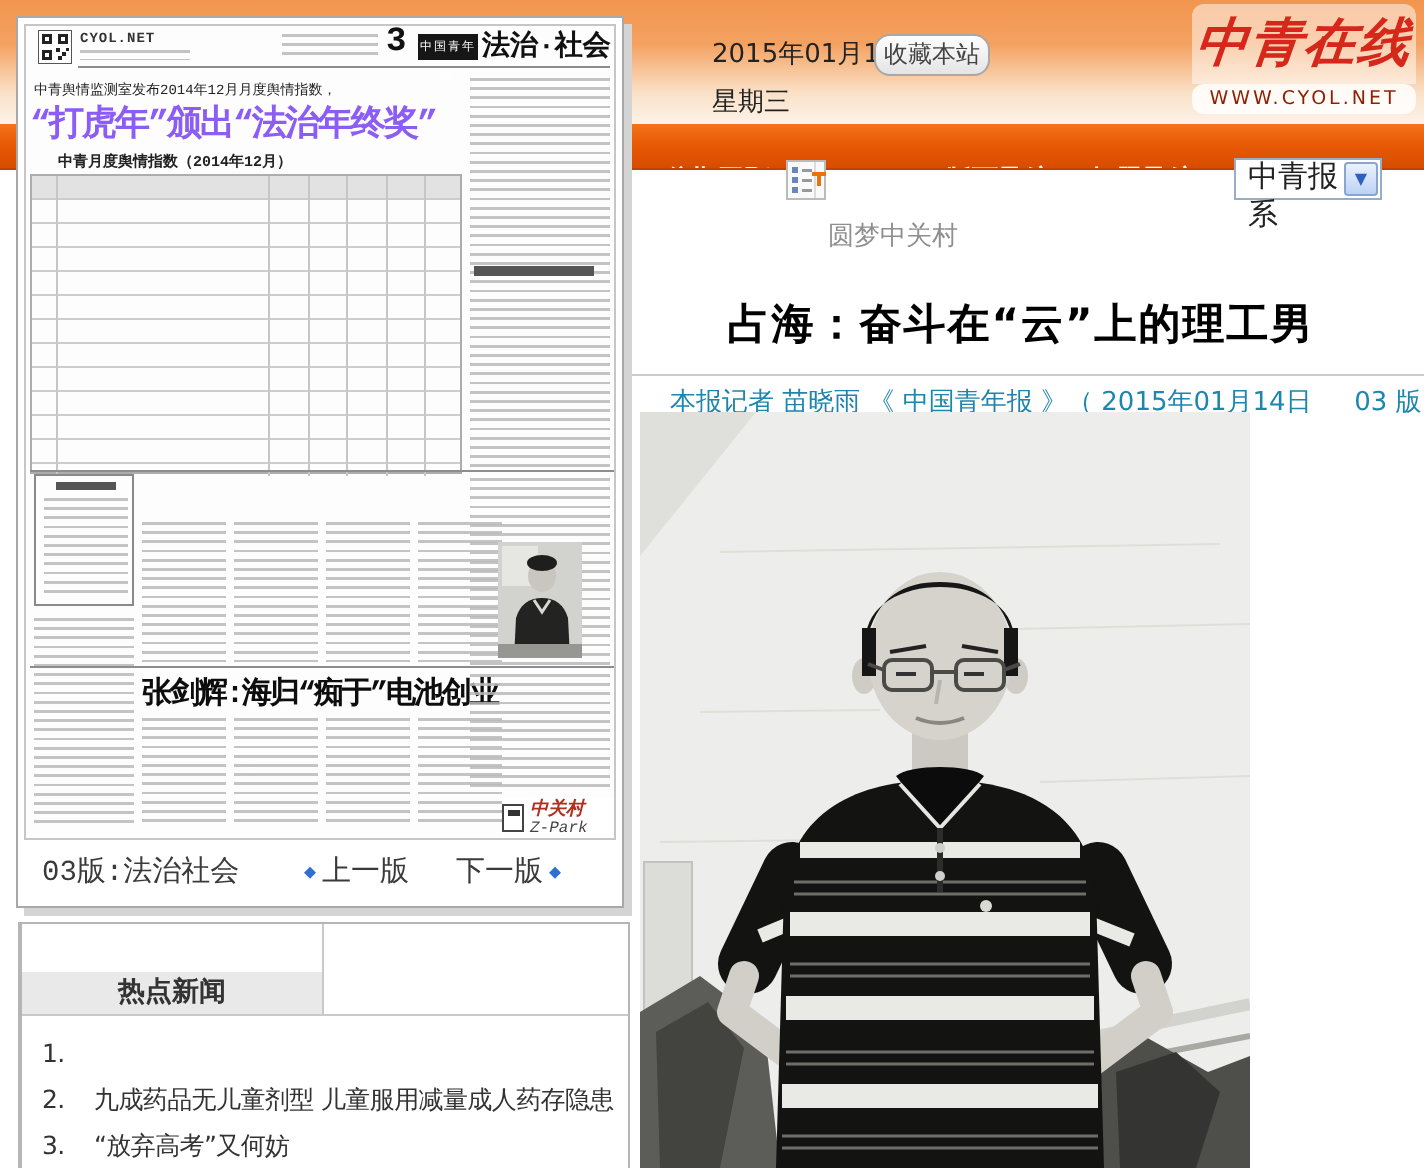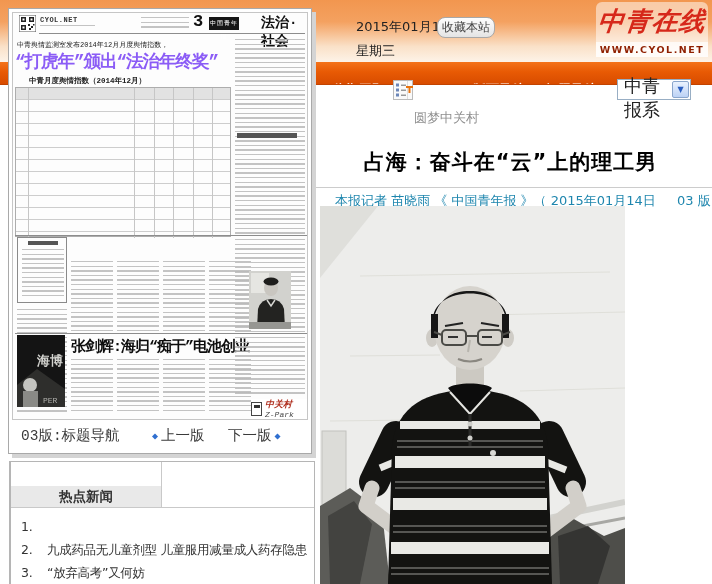--- a/index.html
+++ b/index.html
@@ -19,28 +19,28 @@
   .bookmark-btn { left:437px; top:17px; width:58px; height:21px; font-size:12px; color:#444;
     background:linear-gradient(#fefefe,#e4e4e4); border:1px solid #a8a8a8; border-radius:8px;
     text-align:center; line-height:19px; cursor:pointer; }
   .logo-box { left:596px; top:2px; width:112px; height:56px; }
   .logo-tile { position:absolute; left:0; top:0; width:112px; height:40px;
     background:rgba(255,255,255,0.5); border-radius:6px 6px 0 0; }
   .logo-cn { position:absolute; left:0; top:2px; width:112px; text-align:center;
     font-family:"DejaVu Serif", serif; font-style:italic; font-weight:bold;
     font-size:26px; color:#d6281a; letter-spacing:1px; transform:skewX(-6deg); }
   .logo-en { position:absolute; left:0; top:40px; width:112px; height:15px;
-    background:rgba(255,255,255,0.85); color:#8f1f00; font-weight:bold; font-size:9.5px;
-    letter-spacing:1.5px; text-align:center; line-height:15px; }
+    background:rgba(255,255,255,0.85); color:#8f1f00; font-weight:normal; font-size:9.5px;
+    letter-spacing:1.5px; text-align:center; line-height:15px;border-radius:6px; }
 
   
   .listnav-icon { left:393px; top:80px; width:20px; height:20px; cursor:pointer; }
   .press-select { left:617px; top:79px; width:74px; height:21px; background:#fff;
     border:1px solid #98aec4; display:flex; align-items:center; cursor:pointer; }
-  .press-select .sel-label { font-size:18px; color:#222; padding-left:6px; flex:1;margin-top:16px; }
+  .press-select .sel-label { font-size:15px; color:#222; padding-left:6px; flex:1;margin-top:16px; }
   .sel-chevron { width:17px; height:17px; margin-right:1px; text-align:center; line-height:16px;
     font-size:8px; color:#2b5fc0; background:linear-gradient(#eaf2fe,#bcd2f5);
     border:1px solid #8aa6cc; border-radius:2px; }
   .category-tag { left:414px; top:109px; font-size:13px; color:#8f8f8f; cursor:pointer; }
   .article-title { left:309px; top:148px; width:403px; text-align:center;
     font-size:21px; font-weight:bold; color:#000; letter-spacing:1px; white-space:nowrap; }
   .title-rule { left:315px; top:187px; width:397px; border-top:1px solid #ccc; }
   .byline { left:335px; top:192px; font-size:13px; color:#1e86ae; white-space:nowrap; }
   .main-photo { left:320px; top:206px; width:305px; height:378px; }
 
@@ -48,21 +48,21 @@
   .np-box { left:8px; top:8px; width:304px; height:446px; background:#fff;
     border:1px solid #a9a9a9; box-shadow:4px 4px 0 #d4d4d4; cursor:pointer;font-family:Liberation Mono, monospace; }
   .np-sheet { position:absolute; left:3px; top:3px; width:296px; height:408px;
     background:#fdfdfd; border:1px solid #c6c6c6; overflow:hidden; }
   .np-sheet .abs { position:absolute; }
   .textline { background-image:repeating-linear-gradient(180deg,#b9b9b9 0px,#b9b9b9 1.4px,transparent 1.4px,transparent 4.6px); opacity:.85; }
   .np-site { font-size:7px; font-weight:bold; color:#333; letter-spacing:.5px; }
   .np-rule { background:#8d8d8d; }
   .np-pageno { font-size:17px; font-weight:bold; color:#111; }
   .np-badge { background:#161616; color:#fff; font-size:6px; text-align:center; line-height:13px; letter-spacing:1px; }
-  .np-section { font-size:14px; font-weight:bold; color:#111;margin-left:20px; }
+  .np-section { font-size:14px; font-weight:bold; color:#111; }
   .np-kicker { font-size:7px; color:#222; white-space:nowrap; }
   .np-h1 { font-size:17.5px; font-weight:bold; color:#8b5cf6; letter-spacing:-1px; white-space:nowrap; }
   .np-ttitle { font-size:7.5px; font-weight:bold; color:#222; white-space:nowrap; }
   .np-table { border:1px solid #adadad;
     background-image:repeating-linear-gradient(180deg,transparent 0 11px,#cdcdcd 11px 12px); }
   .np-table .thead { position:absolute; left:0; top:0; width:100%; height:11px; background:#e2e2e2; }
   .np-vline { background:#c6c6c6; width:1px; }
   .np-h2 { font-size:15px; font-weight:bold; color:#0d0d0d; letter-spacing:-1px; white-space:nowrap; text-align:center; }
   .np-sidebox { border:1px solid #8a8a8a; }
   .np-minihead { background:#555; }
@@ -264,46 +264,36 @@
           <ellipse cx="22" cy="17" rx="7" ry="8" fill="#c9c6c0"></ellipse>
           <ellipse cx="22" cy="10.5" rx="7.5" ry="4" fill="#1e1e1c"></ellipse>
           <path d="M8,58 L9,38 Q12,28 22,28 Q32,28 35,38 L36,58 Z" fill="#232321"></path>
           <path d="M18,29 L22,35 L26,29" stroke="#d8d8d4" stroke-width="1.5" fill="none"></path>
           <rect y="51" width="42" height="7" fill="#969692"></rect>
         </svg>
       </div>
       <div class="abs np-rule" style="left:2px;top:320px;width:292px;height:1px;"></div>
 
       <div class="abs np-h2" style="left:52px;top:324px;width:190px;">张剑辉:海归“痴于”电池创业</div>
-      <div class="abs" style="left:4px;top:322px;">
-        <svg width="48" height="72" viewBox="0 0 48 72">
-          <rect width="48" height="72" fill="#141414"></rect>
-          <path d="M0,50 L20,34 L48,54 L48,72 L0,72 Z" fill="#2e2e2c"></path>
-          <circle cx="13" cy="50" r="7" fill="#c4c4c0"></circle>
-          <rect x="6" y="56" width="15" height="16" fill="#8a8a86"></rect>
-          <text x="20" y="30" font-size="13" font-weight="bold" fill="#d2d2ce">海博</text>
-          <text x="26" y="68" font-size="8" fill="#b0b0ac">PER</text>
-        </svg>
-      </div>
       <div class="abs textline" style="left:58px;top:346px;width:42px;height:52px;"></div>
       <div class="abs textline" style="left:104px;top:346px;width:42px;height:52px;"></div>
       <div class="abs textline" style="left:150px;top:346px;width:42px;height:52px;"></div>
       <div class="abs textline" style="left:196px;top:346px;width:42px;height:52px;"></div>
       <div class="abs textline" style="left:222px;top:324px;width:70px;height:58px;"></div>
       <div class="abs zpark" style="left:238px;top:386px;width:56px;height:20px;background:#fff;">
         <span class="zpark-icon"></span>
         <span>
           <div class="zpark-cn">中关村</div>
           <div class="zpark-en">Z-Park</div>
         </span>
       </div>
     </div>
 
     <div class="np-footer">
-      <span>03版:标题导航</span>
+      <span>03版:法治社会</span>
       <span style="display:inline-block;width:12px;"></span>
       <span class="dmd">◆</span><span class="pglink">上一版</span>
       <span style="display:inline-block;width:6px;"></span>
       <span class="pglink">下一版</span><span class="dmd">◆</span>
     </div>
   </div>
 
   <div class="abs rank-box">
     <div class="rank-vline"></div>
     <div class="rank-tab">热点新闻</div>

